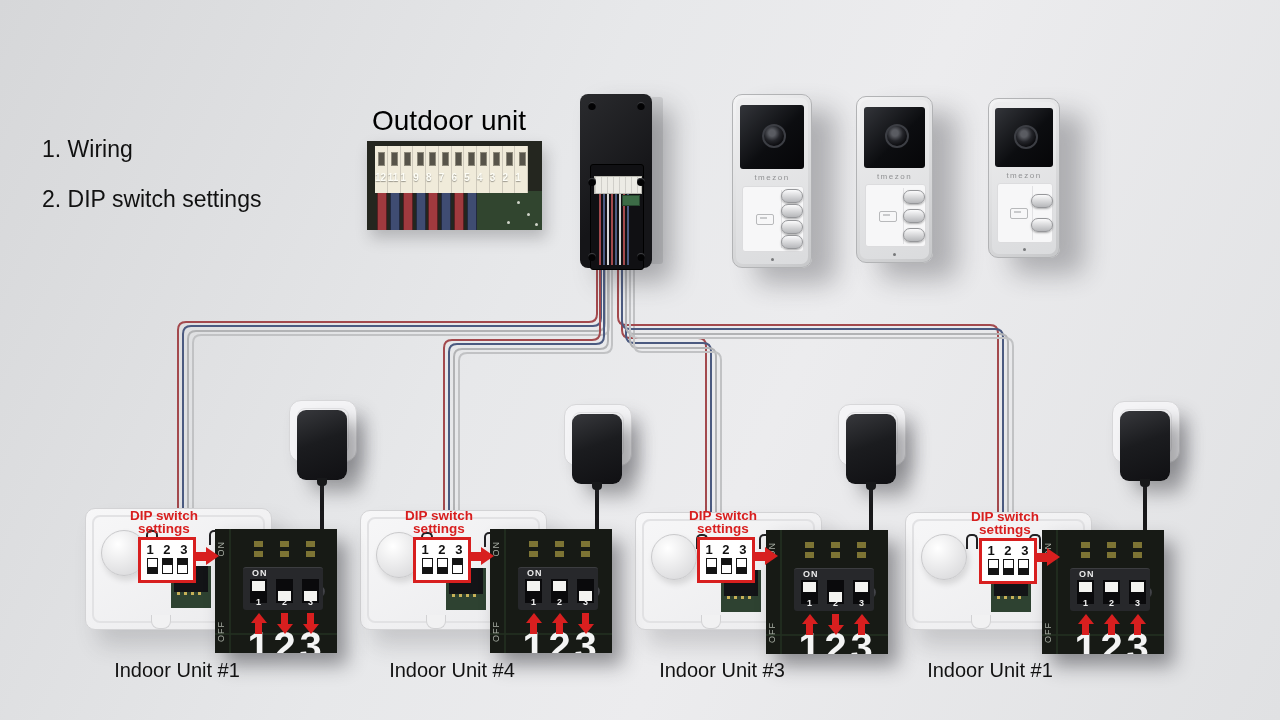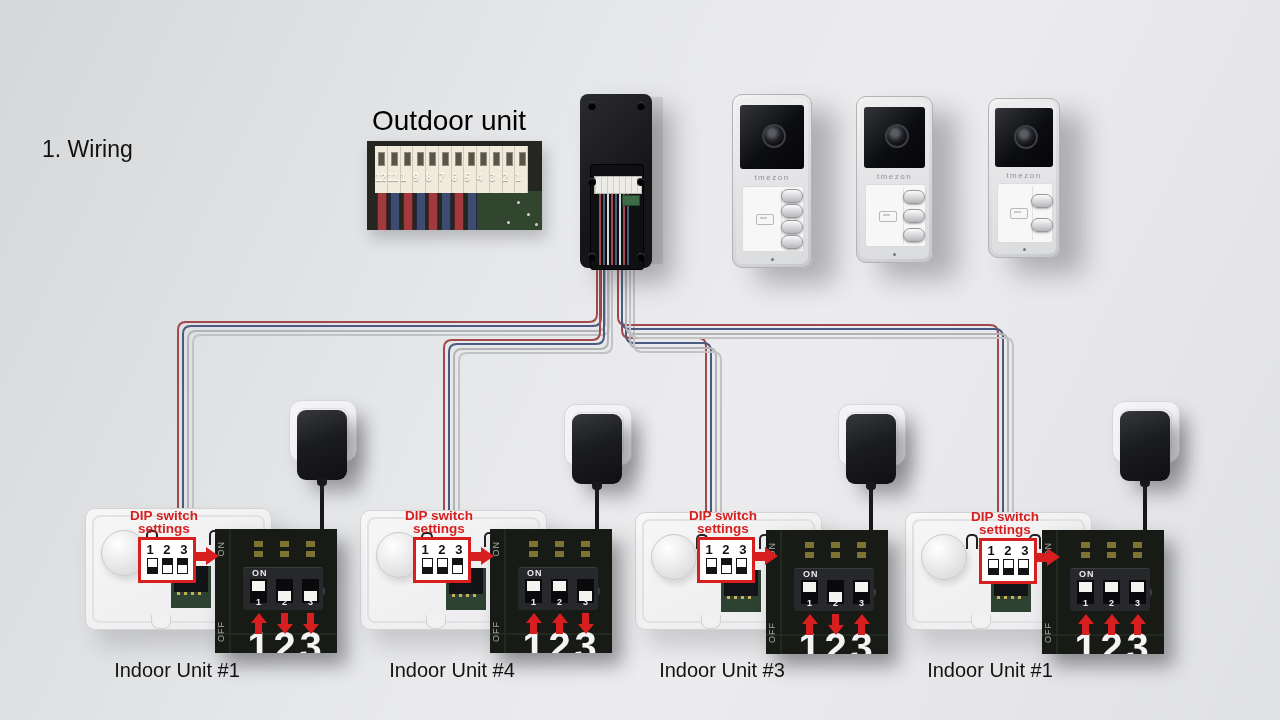--- a/index.html
+++ b/index.html
@@ -109,20 +109,21 @@
   .bigNum{position:absolute;top:97px;width:24px;text-align:center;font-size:40px;font-weight:bold;color:#f4f4f4;line-height:40px;}
   .unit-label{position:absolute;width:220px;text-align:center;top:659px;font-size:20px;color:#121212;}
   #wires{left:0;top:0;}
 </style>
 </head>
 <body>
 
 <div id="stage">
 
   <div class="abs step" style="top:136px;">1. Wiring</div>
+  <div class="abs step" style="top:186px;">2. DIP switch settings</div>
 
   <div id="outdoor-label" class="abs">Outdoor unit</div>
 
   <div id="tphoto" class="abs">
     <div id="tgreen" class="abs"></div>
     <div id="tstrip" class="abs">
         <div class="tcell" style="position: relative;">
           <div class="tslot"></div>
           <div class="tnum">12</div>
         </div>

